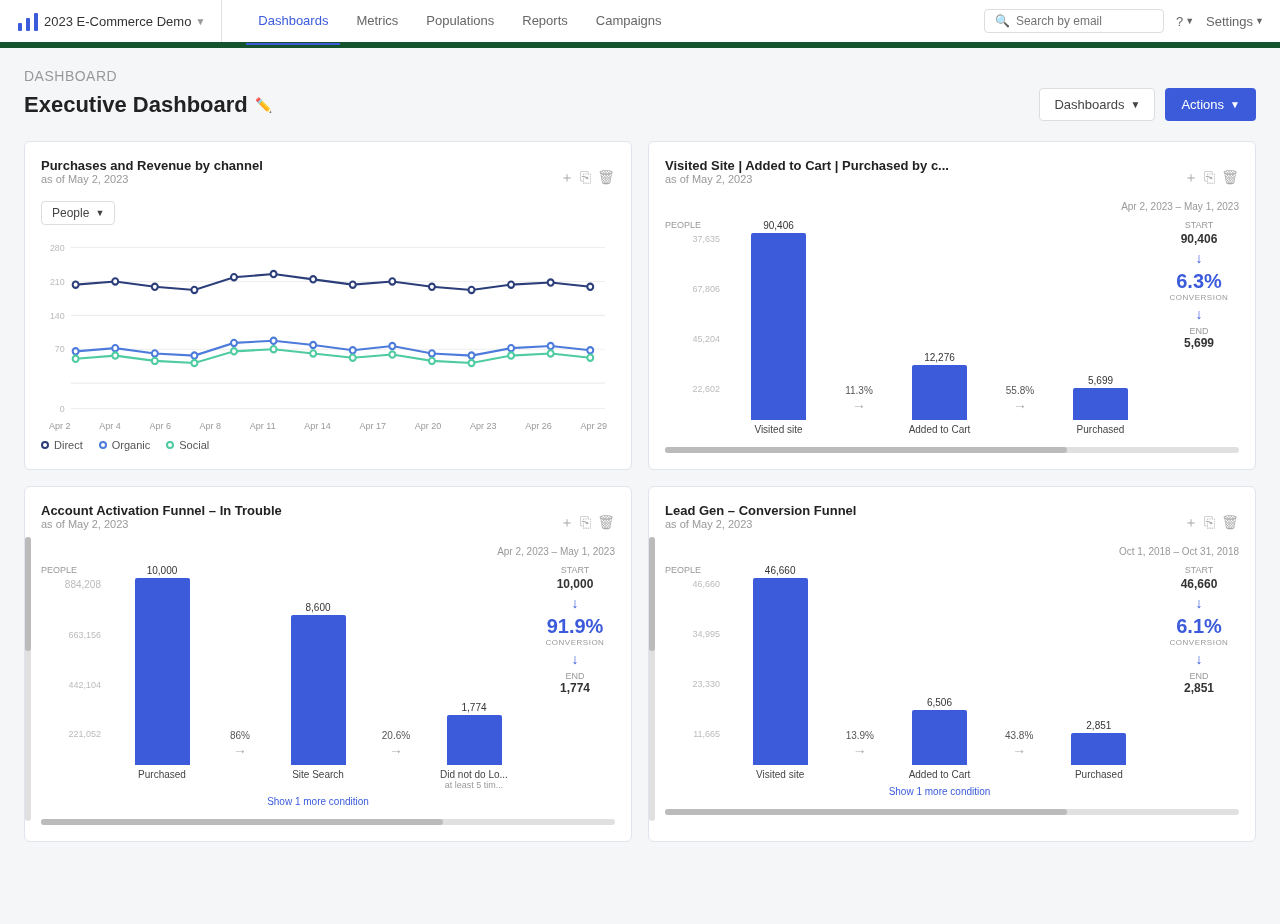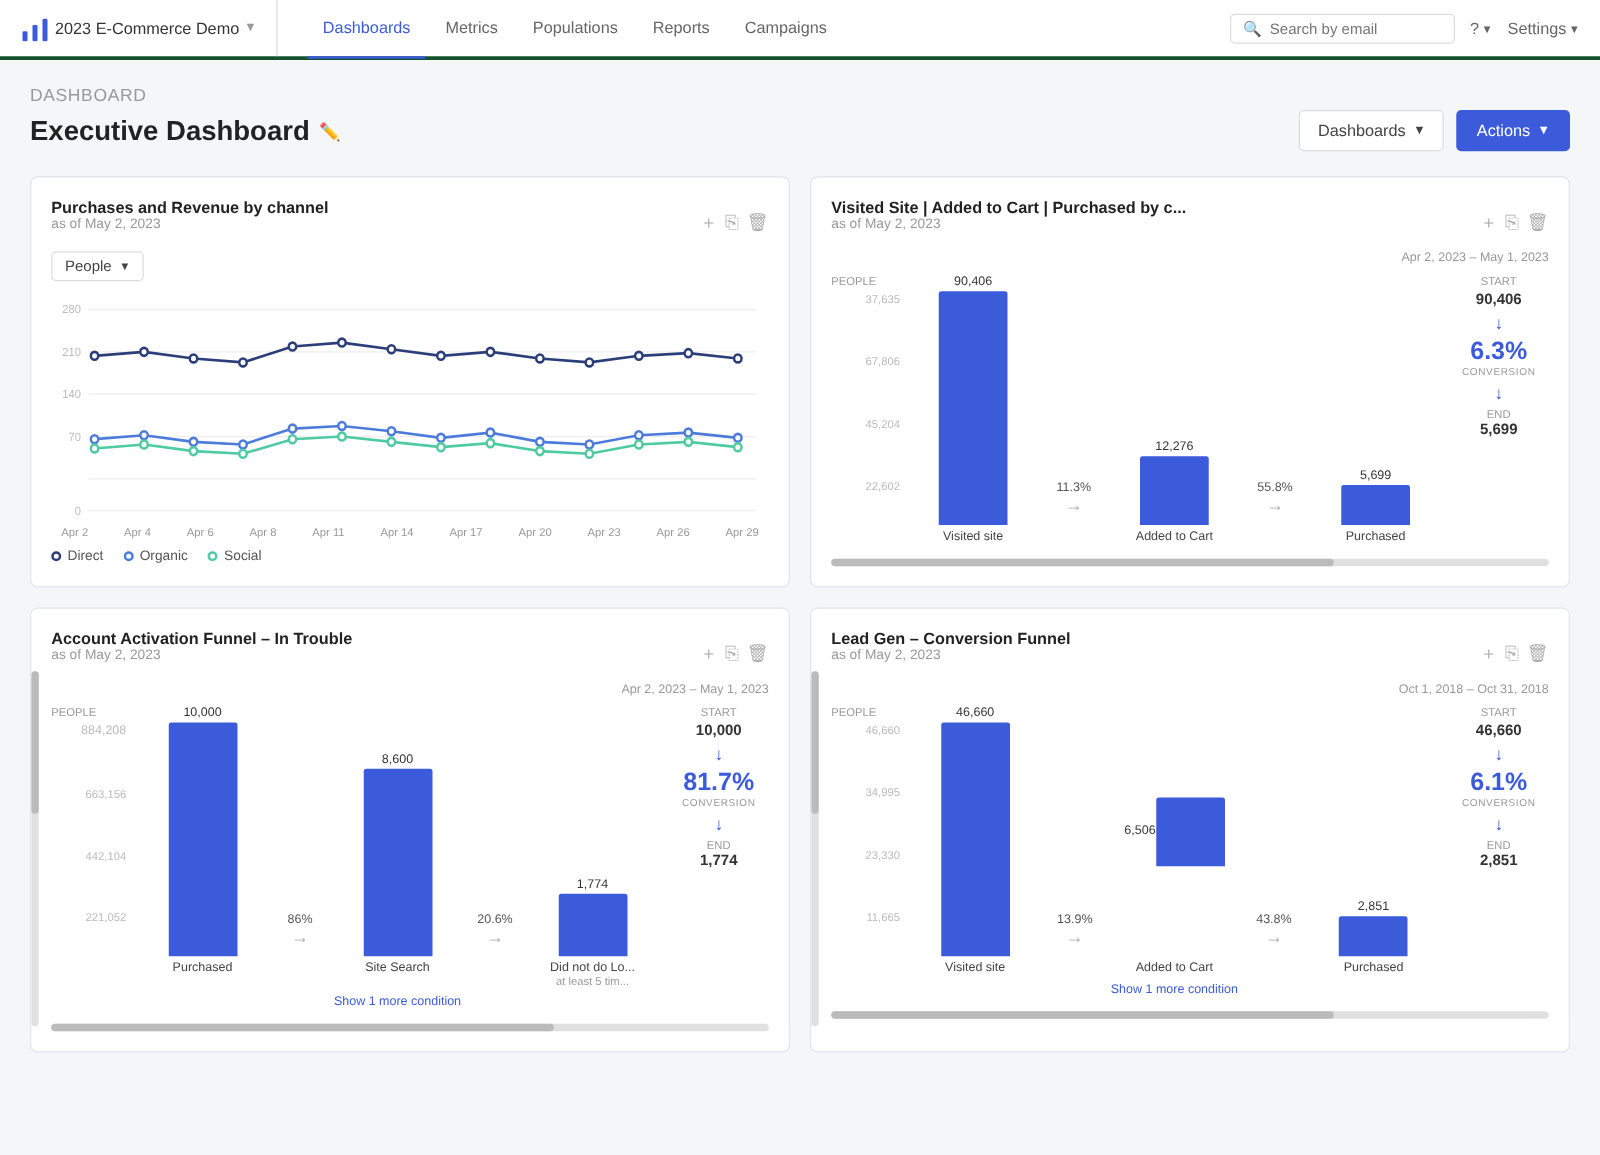--- a/index.html
+++ b/index.html
@@ -1,19 +1,19 @@
 <!DOCTYPE html>
 <html><head>
   <meta charset="utf-8">
   <style>
     * { box-sizing: border-box; margin: 0; padding: 0; }
     body { font-family: -apple-system, BlinkMacSystemFont, 'Segoe UI', sans-serif; background: #f5f6f8; color: #333; font-size: 13px; }
 
     
-    .top-nav { display: flex; background: #fff; border-bottom: 3px solid #14532d; height: 48px; padding: 0 16px; gap: 24px; }
+    .top-nav { display: flex; background: #fff; border-bottom: 6px solid #14532d; height: 48px; padding: 0 16px; gap: 24px; }
     .logo-icon { width: 24px; height: 24px; }
     .nav-brand { display: flex; align-items: center; gap: 4px; font-size: 13px; color: #333; border-right: 1px solid #e0e0e0; padding-right: 16px; cursor: pointer; }
     .nav-tabs { display: flex; align-items: center; gap: 4px; flex: 1; }
     .nav-tab { padding: 0 12px; height: 48px; display: flex; align-items: center; font-size: 13px; color: #666; cursor: pointer; border-bottom: 2px solid transparent; }
     .nav-tab.active { color: #3b5bdb; border-bottom: 2px solid #3b5bdb; font-weight: 500; }
     .nav-right { display: flex; align-items: center; gap: 12px; }
     .search-box { display: flex; align-items: center; border: 1px solid #ddd; border-radius: 4px; padding: 4px 10px; gap: 6px; background: #fff; width: 180px; }
     .search-box input { border: none; outline: none; font-size: 12px; color: #666; width: 100%; background: transparent; }
     .help-btn { display: flex; align-items: center; gap: 2px; color: #666; cursor: pointer; font-size: 13px; }
     .settings-btn { display: flex; align-items: center; gap: 2px; color: #666; cursor: pointer; font-size: 13px; }
@@ -381,21 +381,21 @@
             </div>
           </div>
 
           <div style="text-align:center;font-size:10px;color:#3b5bdb;margin-top:6px;cursor:pointer;">Show 1 more condition</div>
         </div>
 
         <div style="width:80px;display:flex;flex-direction:column;align-items:center;">
           <div style="font-size:9px;color:#999;text-transform:uppercase;margin-bottom:2px;">START</div>
           <div style="font-size:12px;font-weight:600;color:#333;">10,000</div>
           <div style="font-size:14px;color:#3b5bdb;margin:4px 0;">↓</div>
-          <div style="font-size:20px;font-weight:700;color:#3b5bdb;">81.7%</div>
+          <div style="font-size:20px;font-weight:700;color:#3b5bdb;">91.9%</div>
           <div style="font-size:8px;color:#999;text-transform:uppercase;letter-spacing:0.5px;">CONVERSION</div>
           <div style="font-size:14px;color:#3b5bdb;margin:4px 0;">↓</div>
           <div style="font-size:9px;color:#999;text-transform:uppercase;">END</div>
           <div style="font-size:12px;font-weight:600;color:#333;">1,774</div>
         </div>
       </div>
 
       <div class="funnel-scrollbar" style="margin-top:12px;">
         <div class="funnel-scrollbar-thumb"></div>
       </div>
@@ -439,21 +439,21 @@
             <div style="flex:1;display:flex;flex-direction:column;align-items:center;justify-content:flex-end;height:100%;">
               <div style="font-size:10px;color:#333;margin-bottom:2px;">46,660</div>
               <div style="width:55px;height:190px;background:#3b5bdb;border-radius:2px 2px 0 0;"></div>
             </div>
 
             <div style="display:flex;flex-direction:column;align-items:center;justify-content:flex-end;padding-bottom:8px;min-width:55px;">
               <span style="font-size:10px;color:#555;">13.9%</span>
               <span style="font-size:14px;color:#aaa;">→</span>
             </div>
 
-            <div style="flex:1;display:flex;align-items:center;justify-content:center;height:100%;">
+            <div style="flex:1;display:flex;flex-direction:column;align-items:center;justify-content:flex-end;height:100%;">
               <div style="font-size:10px;color:#333;margin-bottom:2px;">6,506</div>
               <div style="width:55px;height:55px;background:#3b5bdb;border-radius:2px 2px 0 0;"></div>
             </div>
 
             <div style="display:flex;flex-direction:column;align-items:center;justify-content:flex-end;padding-bottom:8px;min-width:55px;">
               <span style="font-size:10px;color:#555;">43.8%</span>
               <span style="font-size:14px;color:#aaa;">→</span>
             </div>
 
             <div style="flex:1;display:flex;flex-direction:column;align-items:center;justify-content:flex-end;height:100%;">

